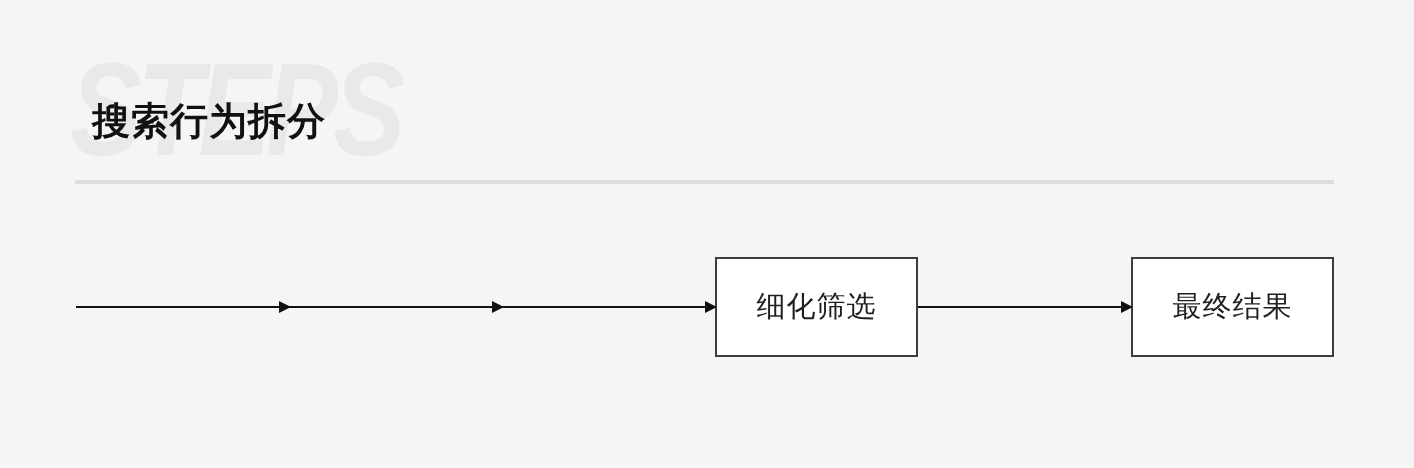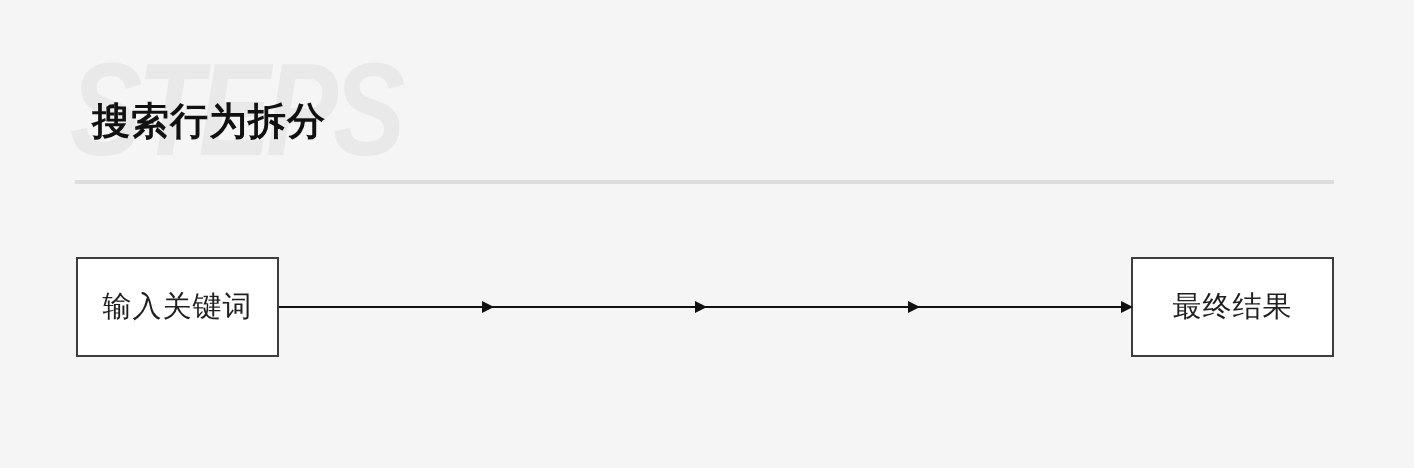--- a/index.html
+++ b/index.html
@@ -100,39 +100,39 @@
 <div class="stage">
 
   <div class="watermark">STEPS</div>
 
   <h1 class="page-title">搜索行为拆分</h1>
 
   <div class="divider"></div>
 
   <div class="flow">
 
-    <div class="step-box">输入关键词</div>
 
     <div class="flow-arrow">
       <span class="arrow-line"></span>
       <span class="arrow-head"></span>
     </div>
 
 
     <div class="flow-arrow">
       <span class="arrow-line"></span>
       <span class="arrow-head"></span>
     </div>
 
 
     <div class="flow-arrow">
       <span class="arrow-line"></span>
       <span class="arrow-head"></span>
     </div>
 
+    <div class="step-box">细化筛选</div>
 
     <div class="flow-arrow">
       <span class="arrow-line"></span>
       <span class="arrow-head"></span>
     </div>
 
     <div class="step-box">最终结果</div>
 
   </div>
 </div>

